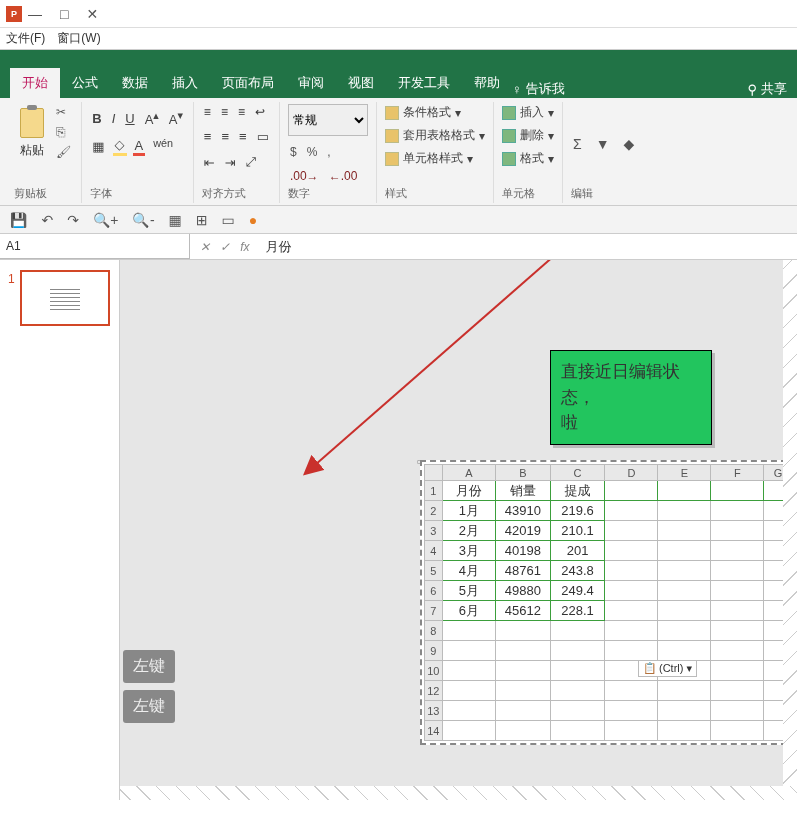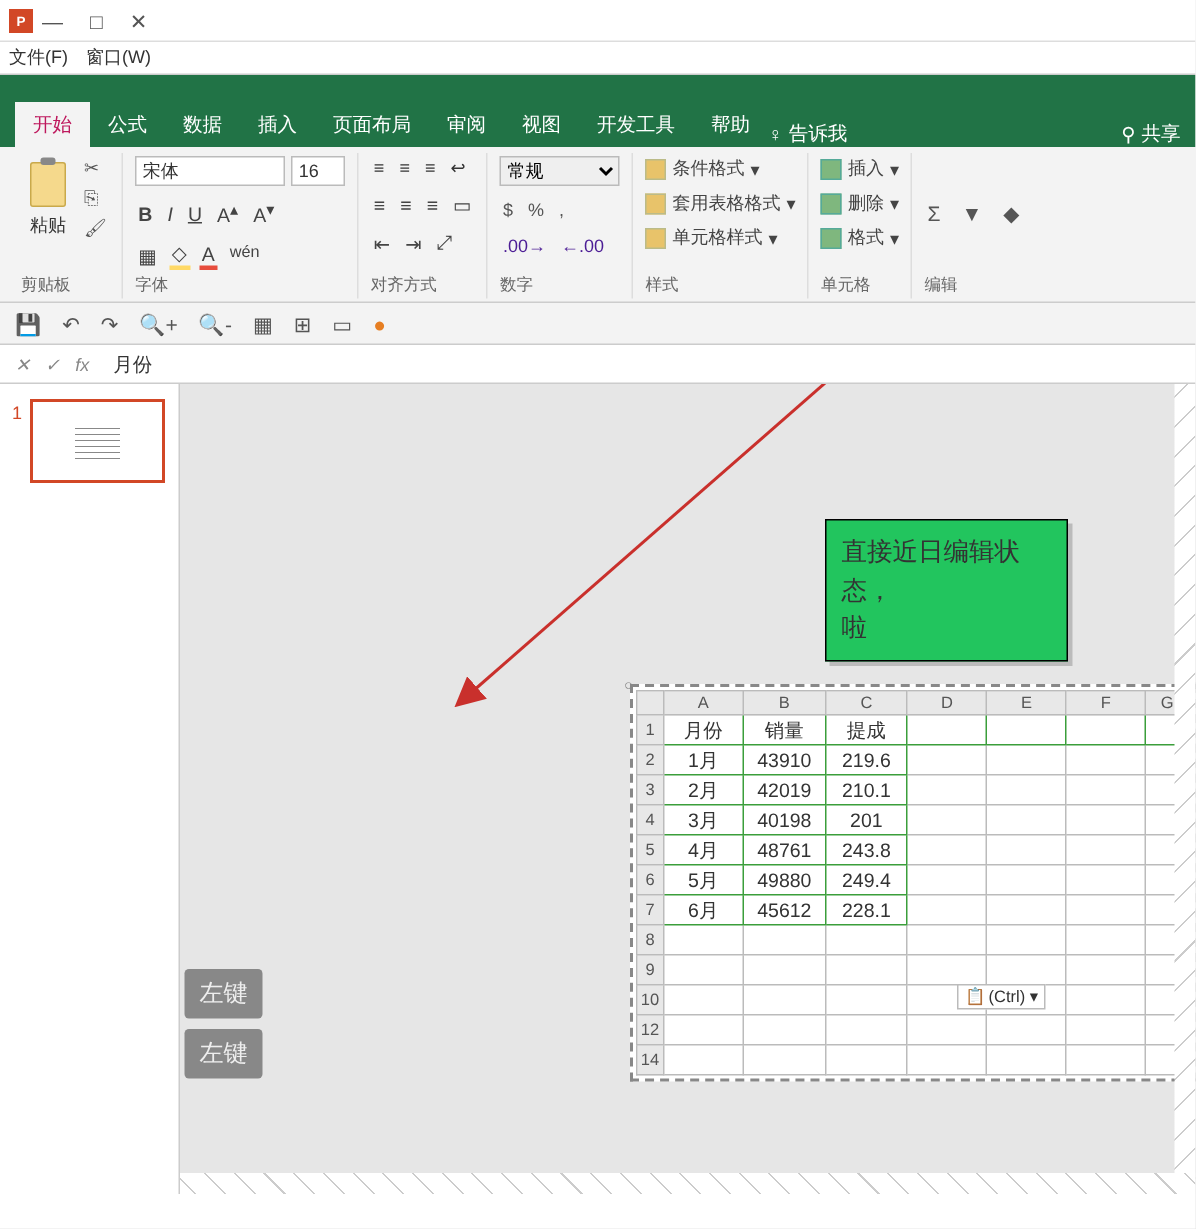--- a/index.html
+++ b/index.html
@@ -34,21 +34,21 @@
   .font-name { width: 100px; height: 20px; border: 1px solid #bbb; background: #fff; font-size: 12px; padding: 0 4px; display: flex; align-items: center; }
   .font-size { width: 36px; height: 20px; border: 1px solid #bbb; background: #fff; font-size: 12px; padding: 0 4px; display: flex; align-items: center; }
   .row2 { display: flex; gap: 6px; align-items: center; margin-top: 4px; font-size: 13px; color: #444; }
   .row3 { display: flex; gap: 6px; align-items: center; margin-top: 4px; font-size: 13px; color: #444; }
   .icon-btn { cursor: pointer; padding: 1px 2px; }
   .color-underline { border-bottom: 3px solid #e74c3c; padding-bottom:0; }
   .color-fill { border-bottom: 3px solid #ffd966; }
   
   .align-group .row1, .align-group .row2, .align-group .row3 { display:flex; gap:6px; }
   
-  .number-group select { width: 80px; height: 20px; border:1px solid #bbb; font-size:12px; }
+  .number-group select { width: 80px; height: 32px; border:1px solid #bbb; font-size:12px; }
   
   .styles-group .srow { display:flex; gap:4px; align-items:center; font-size:12px; color:#444; margin-bottom:2px; }
   .sicon { width:14px; height:14px; background:#e8c36a; border:1px solid #bb8; }
   
   .cells-group .srow { display:flex; gap:4px; align-items:center; font-size:12px; color:#444; margin-bottom:2px; }
   .cicon { width:14px; height:14px; background:#7fb77e; border:1px solid #5a9; }
   
   .edit-group { display:flex; gap:10px; align-items:center; color:#555; font-size:14px; }
   
   .qat { background:#f3f3f3; border-bottom:1px solid #ccc; height:28px; display:flex; align-items:center; gap:10px; padding:0 8px; color:#555; font-size:14px; }
@@ -144,24 +144,20 @@
         <span class="icon-btn">✂</span>
         <span class="icon-btn">⎘</span>
         <span class="icon-btn">🖌</span>
       </div>
     </div>
     <div class="group-label">剪贴板</div>
   </div>
 
   <div class="ribbon-group font-group">
     <div class="group-content" style="flex-direction:column;">
-      <div class="row1">
-        <div class="font-name">宋体</div>
-        <div class="font-size">16</div>
-      </div>
       <div class="row2">
         <span class="icon-btn"><b>B</b></span>
         <span class="icon-btn"><i>I</i></span>
         <span class="icon-btn"><u>U</u></span>
         <span class="icon-btn">A<sup>▴</sup></span>
         <span class="icon-btn">A<sup>▾</sup></span>
       </div>
       <div class="row3">
         <span class="icon-btn">▦</span>
         <span class="icon-btn color-fill">◇</span>
@@ -196,21 +192,21 @@
   </div>
 
   <div class="ribbon-group number-group">
     <div class="group-content" style="flex-direction:column;">
       <select><option>常规</option></select>
       <div style="display:flex; gap:6px; margin-top:4px; color:#555;">
         <span class="icon-btn">$</span>
         <span class="icon-btn">%</span>
         <span class="icon-btn">,</span>
       </div>
-      <div style="display:flex; gap:6px; margin-top:4px; color:#4c1d95;">
+      <div style="display:flex; gap:6px; margin-top:4px; color:#7f1d1d;">
         <span class="icon-btn">.00→</span>
         <span class="icon-btn">←.00</span>
       </div>
     </div>
     <div class="group-label">数字</div>
   </div>
 
   <div class="ribbon-group styles-group">
     <div class="group-content" style="flex-direction:column;">
       <div class="srow"><div class="sicon"></div><span>条件格式</span> ▾</div>
@@ -245,20 +241,21 @@
   <span class="icon-btn">↷</span>
   <span class="icon-btn">🔍+</span>
   <span class="icon-btn">🔍-</span>
   <span class="icon-btn">▦</span>
   <span class="icon-btn">⊞</span>
   <span class="icon-btn">▭</span>
   <span class="icon-btn" style="color:#e67e22;">●</span>
 </div>
 
 <div class="formula-bar">
+  <div class="name-box">A1</div>
   <div class="fx-controls">
     <span>✕</span>
     <span>✓</span>
     <span>fx</span>
   </div>
   <div class="formula-input">月份</div>
 </div>
 
 <div class="workspace">
   <div class="thumbs">
@@ -405,20 +402,30 @@
               <th class="row">12</th>
     <td></td>
               <td></td>
               <td></td>
     <td></td>
               <td></td>
               <td></td>
               <td style="width:30px;"></td>
             </tr>
             <tr>
+              <th class="row">13</th>
+    <td></td>
+              <td></td>
+              <td></td>
+    <td></td>
+              <td></td>
+              <td></td>
+              <td style="width:30px;"></td>
+            </tr>
+            <tr>
               <th class="row">14</th>
     <td></td>
               <td></td>
               <td></td>
     <td></td>
               <td></td>
               <td></td>
               <td style="width:30px;"></td>
             </tr>
           </tbody>

